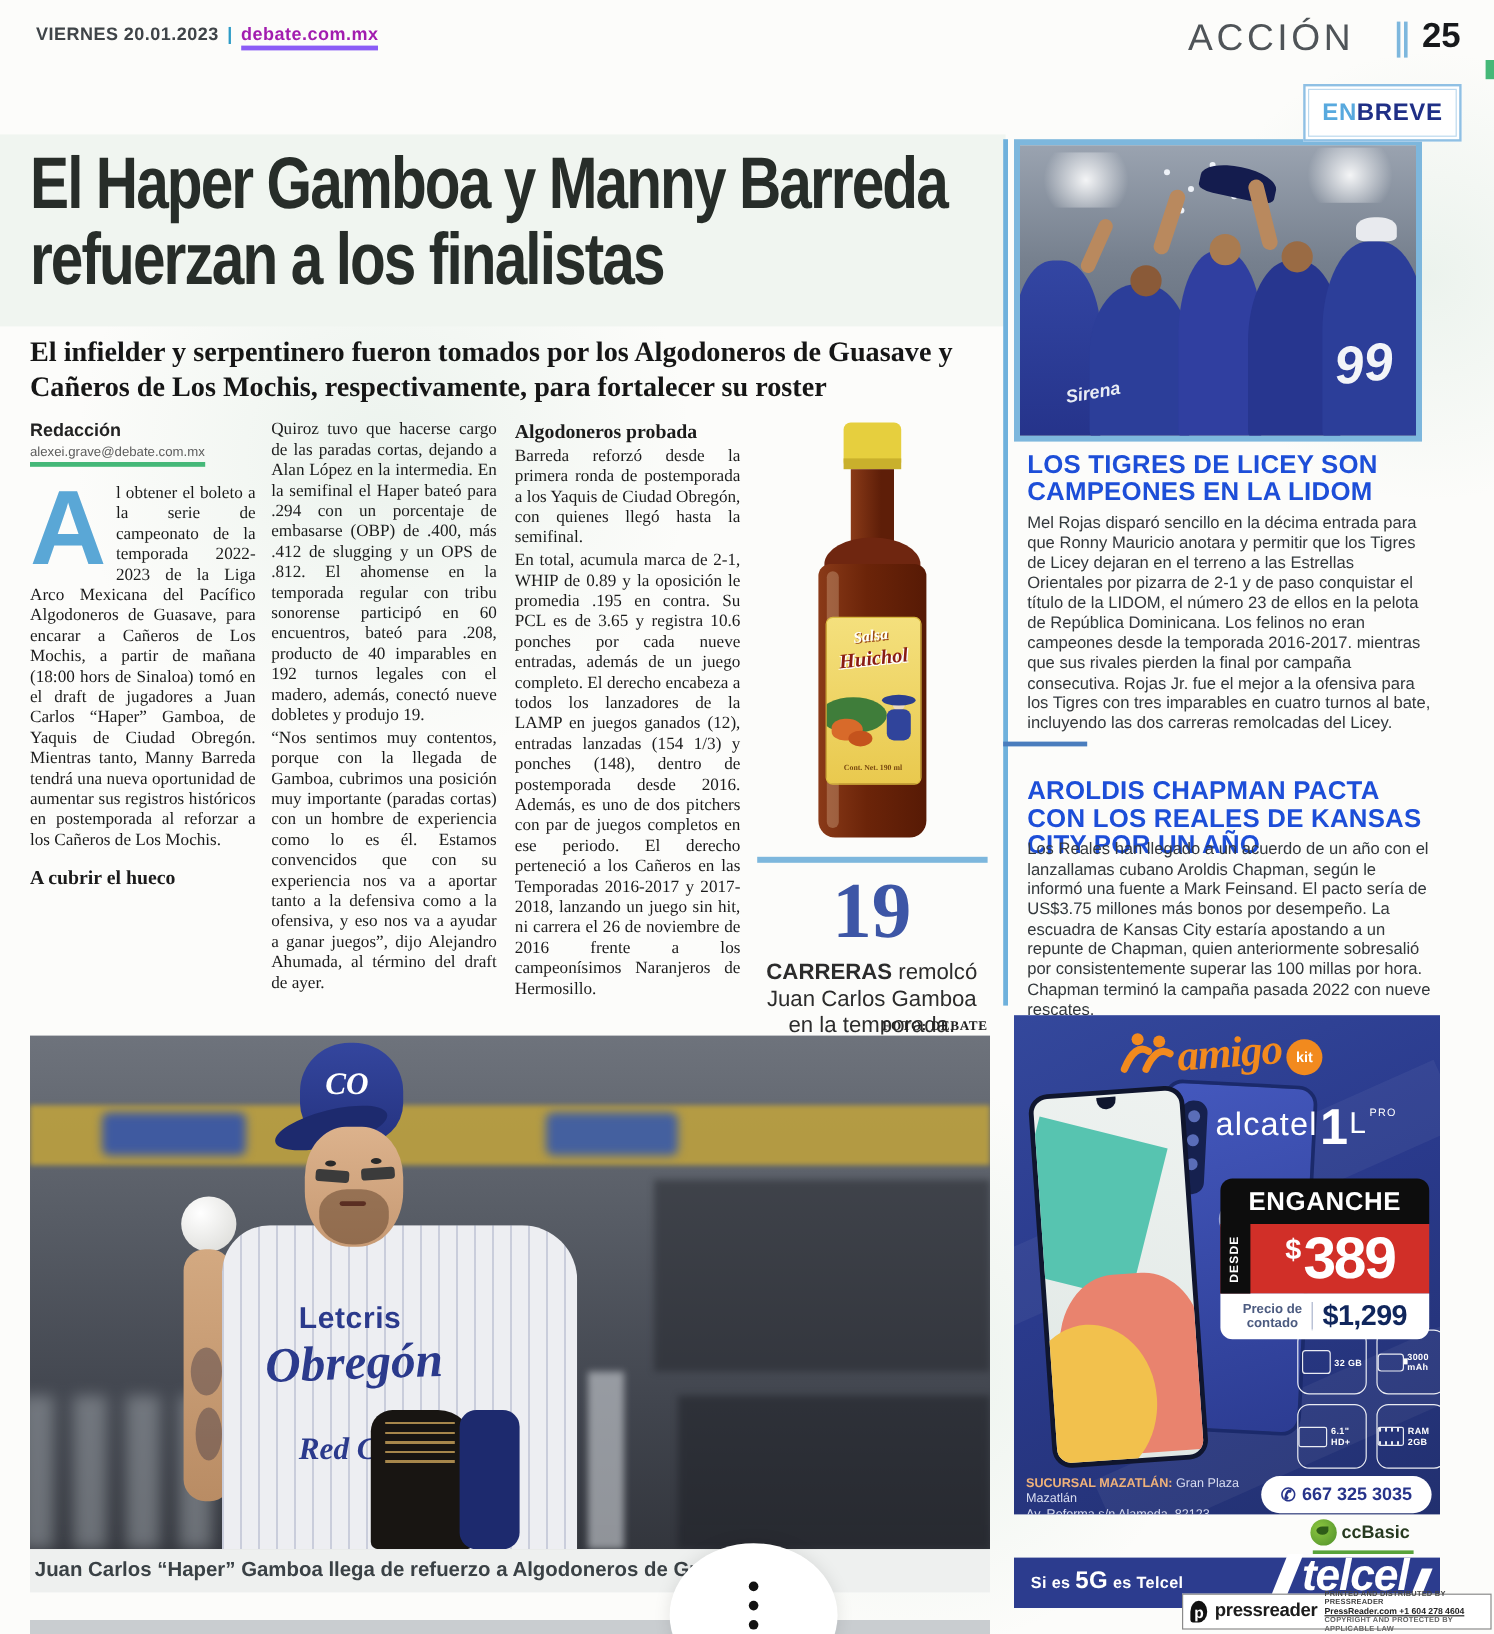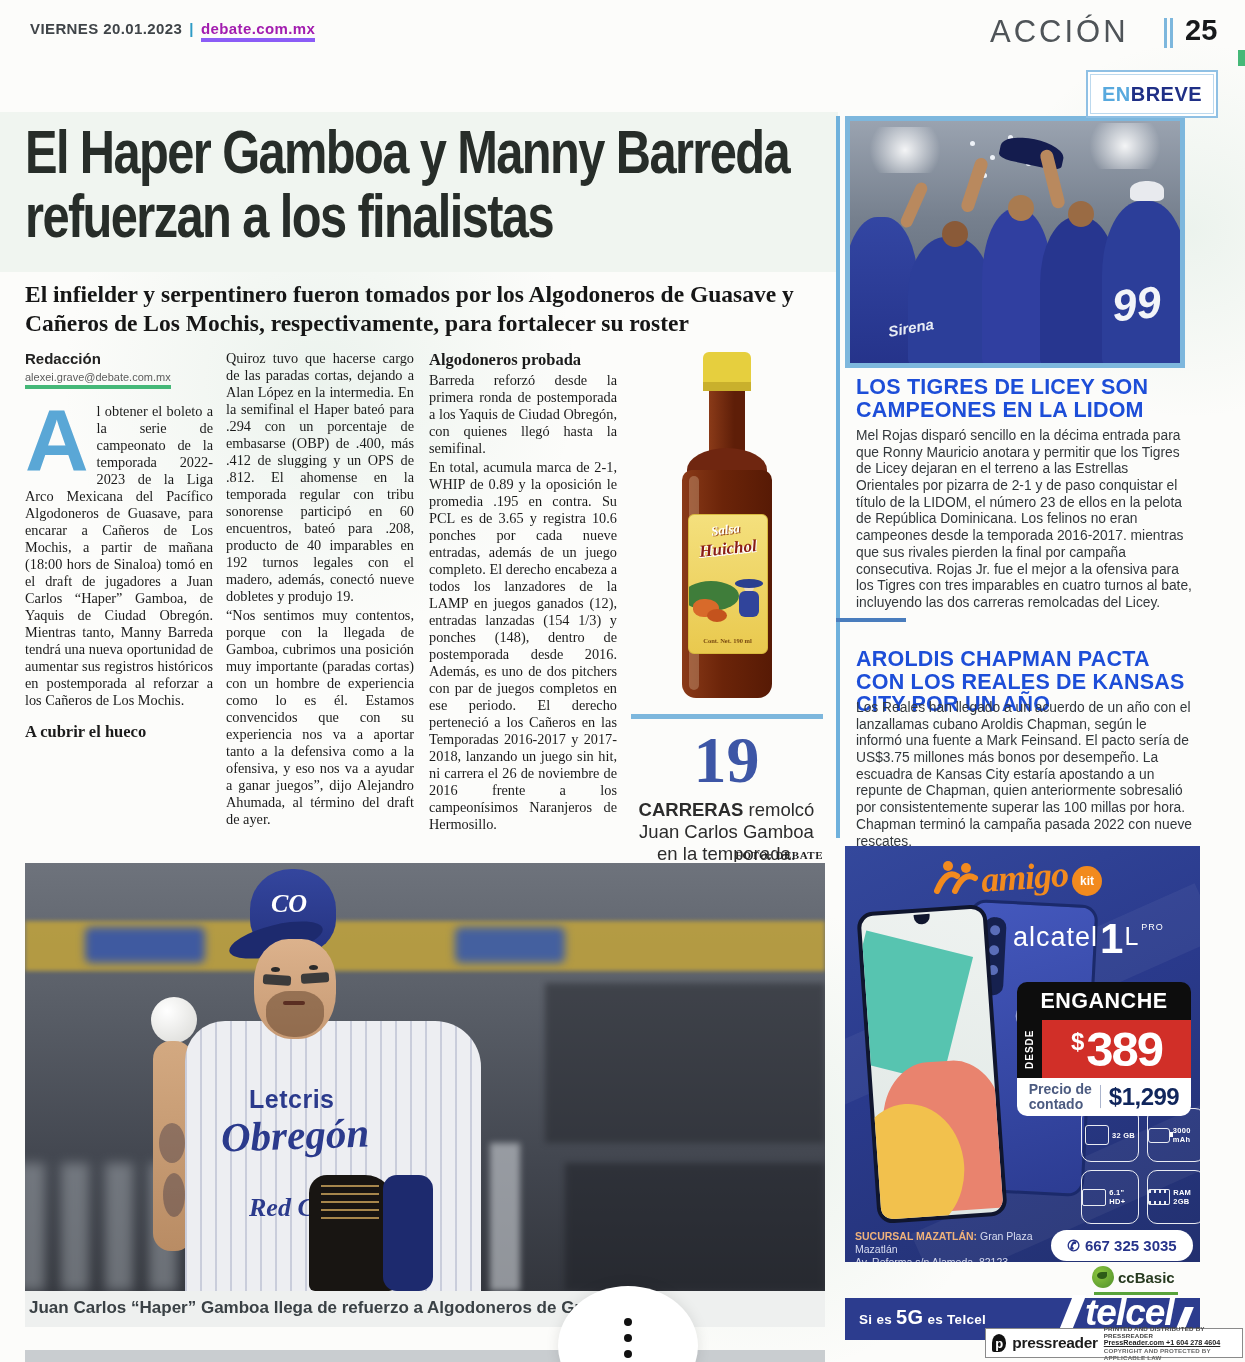--- a/index.html
+++ b/index.html
@@ -167,21 +167,21 @@
   .eng{position:absolute;left:172px;top:136px;width:174px;}
   .eng-top{height:38px;background:#0d0d0d;border-radius:10px 10px 0 0;display:flex;align-items:center;justify-content:center;
            color:#fff;font-weight:800;font-size:21.5px;letter-spacing:.5px;}
   .eng-mid{height:58px;background:#d12f28;display:flex;align-items:center;}
   .eng-desde{width:25px;align-self:stretch;background:#0d0d0d;color:#fff;font-size:10px;font-weight:800;
              display:flex;align-items:center;justify-content:center;writing-mode:vertical-rl;transform:rotate(180deg);letter-spacing:1px;}
   .eng-price{flex:1;display:flex;align-items:center;justify-content:center;color:#fff;}
   .eng-sign{font-size:24px;font-weight:800;margin:-14px 2px 0 0;}
   .eng-val{font-size:49px;font-weight:800;letter-spacing:-2px;line-height:1;}
   .eng-bot{height:38px;background:#fff;border-radius:0 0 10px 10px;display:flex;align-items:center;justify-content:center;gap:8px;}
-  .contado{font-size:14px;font-weight:700;color:#4c5b80;text-align:left;line-height:1.1;}
+  .contado{font-size:11px;font-weight:700;color:#4c5b80;text-align:center;line-height:1.1;}
   .eng-div{width:1px;height:24px;background:#aab4cc;}
   .eng-cash{font-size:24px;font-weight:800;color:#10265c;letter-spacing:-.5px;}
   .specs{position:absolute;left:236px;top:262px;display:grid;grid-template-columns:58px 58px;grid-gap:8px;}
   .sbox{width:58px;height:54px;border:1.5px solid rgba(255,255,255,.9);border-radius:10px;box-sizing:border-box;
         display:flex;flex-direction:row;align-items:center;justify-content:center;gap:3px;color:#fff;}
   .sicon{border:1.2px solid rgba(255,255,255,.9);}
   .sicon.chip{width:22px;height:18px;border-radius:3px;}
   .sicon.batt{width:24px;height:13px;border-radius:3px;position:relative;}
   .sicon.batt:after{content:"";position:absolute;right:-4px;top:3px;width:3px;height:5px;background:#fff;}
   .sicon.scr{width:26px;height:15px;border-radius:2px;}

